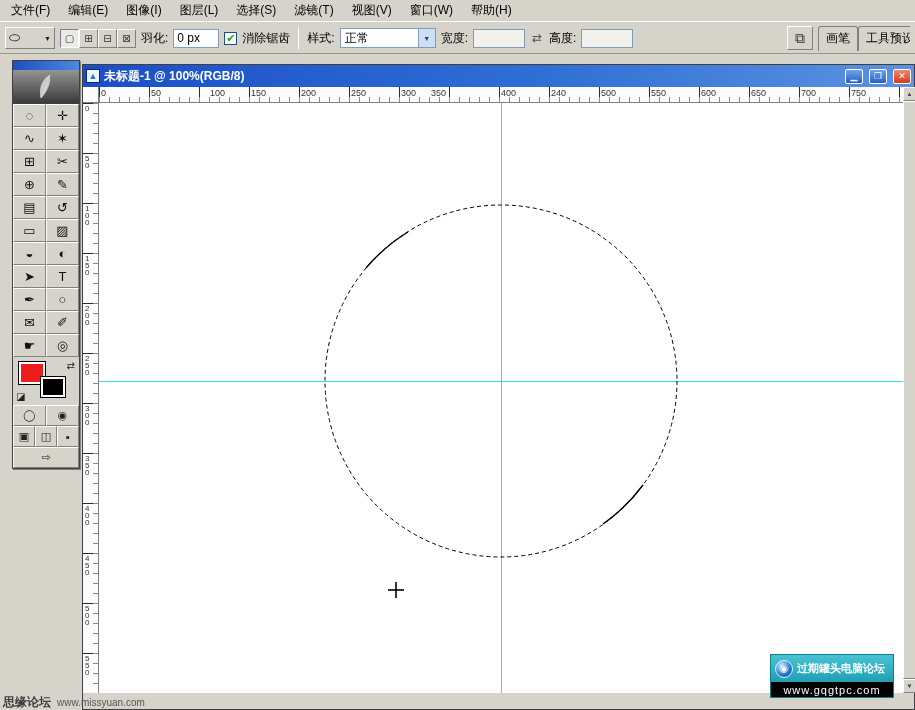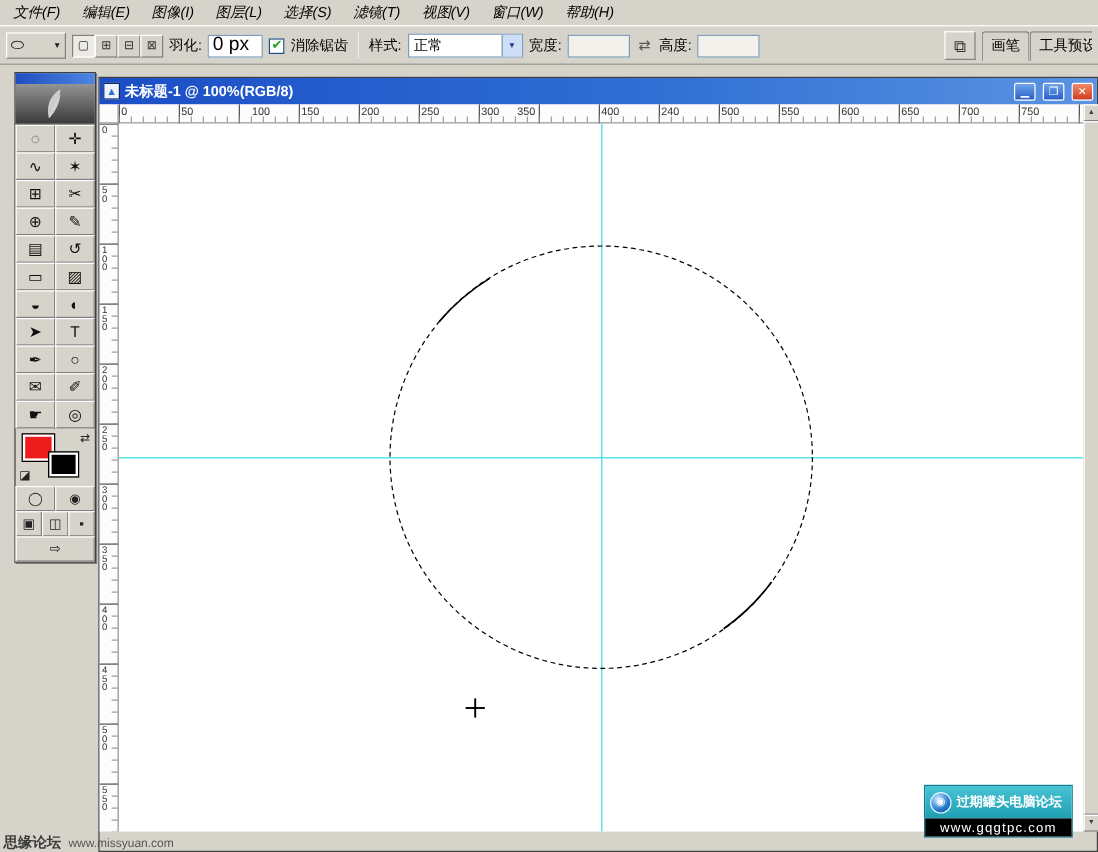--- a/index.html
+++ b/index.html
@@ -10,38 +10,38 @@
     font-family:"Liberation Sans","DejaVu Sans",sans-serif;
     -webkit-font-smoothing:none;
   }
 
   
   .menubar{
     position:absolute; left:0; top:0; width:915px; height:22px;
     background:#d6d3ca; border-bottom:1px solid #ffffff;
     display:flex; align-items:center; font-size:12px; color:#000; padding-left:2px;
   }
-  .menu-item{ padding:3px 9px; cursor:default;font-style:italic; }
+  .menu-item{ padding:3px 9px; cursor:default; }
 
   
   .optionsbar{
     position:absolute; left:0; top:23px; width:915px; height:31px;
     background:#d6d3ca; border-bottom:1px solid #9a968c;
     display:flex; align-items:center; gap:5px; font-size:12px; padding:0 5px;
   }
   .raised{ background:#d6d3ca; border:1px solid; border-color:#ffffff #808080 #808080 #ffffff; }
   .tool-preset{ width:50px; height:22px; display:flex; align-items:center; justify-content:space-between; padding:0 3px; }
   .tool-preset .glyph{ font-size:13px; }
   .tool-preset .dd{ font-size:7px; color:#222; }
   .mode-group{ display:flex; }
   .mode-btn{ width:19px; height:19px; display:flex; align-items:center; justify-content:center;
     font-size:10px; color:#333; background:#d6d3ca; border:1px solid; border-color:#fff #808080 #808080 #fff; }
   .mode-btn.active{ border-color:#808080 #fff #fff #808080; background:#eceae4; }
   .opt-label{ color:#000; }
-  .field{ height:19px; background:#fff; border:1px solid #7f9db9; font-size:16px; padding:1px 3px; color:#000; width:46px; }
+  .field{ height:19px; background:#fff; border:1px solid #7f9db9; font-size:12px; padding:1px 3px; color:#000; width:46px; }
   .field.dim{ background:#f2f1ec; width:52px; }
   .checkbox{ width:13px; height:13px; background:#fff; border:1px solid #1c5180;
     display:flex; align-items:center; justify-content:center; font-size:11px; color:#21a121; line-height:1; }
   .sep{ width:1px; height:22px; background:#9a968c; border-right:1px solid #fff; margin:0 3px; }
   .combo{ width:96px; height:20px; background:#fff; border:1px solid #7f9db9; display:flex; align-items:center; }
   .combo .val{ flex:1; padding:16px 4px; font-size:12px; }
   .combo .btn{ width:17px; height:100%; background:#cfdef7; border-left:1px solid #7f9db9;
     display:flex; align-items:center; justify-content:center; font-size:7px; color:#1c3f94; }
   .swap-dim{ font-size:12px; color:#555; padding:0 2px; }
   .browser-btn{ margin-left:auto; width:26px; height:24px; display:flex; align-items:center; justify-content:center; font-size:14px; color:#333; }

